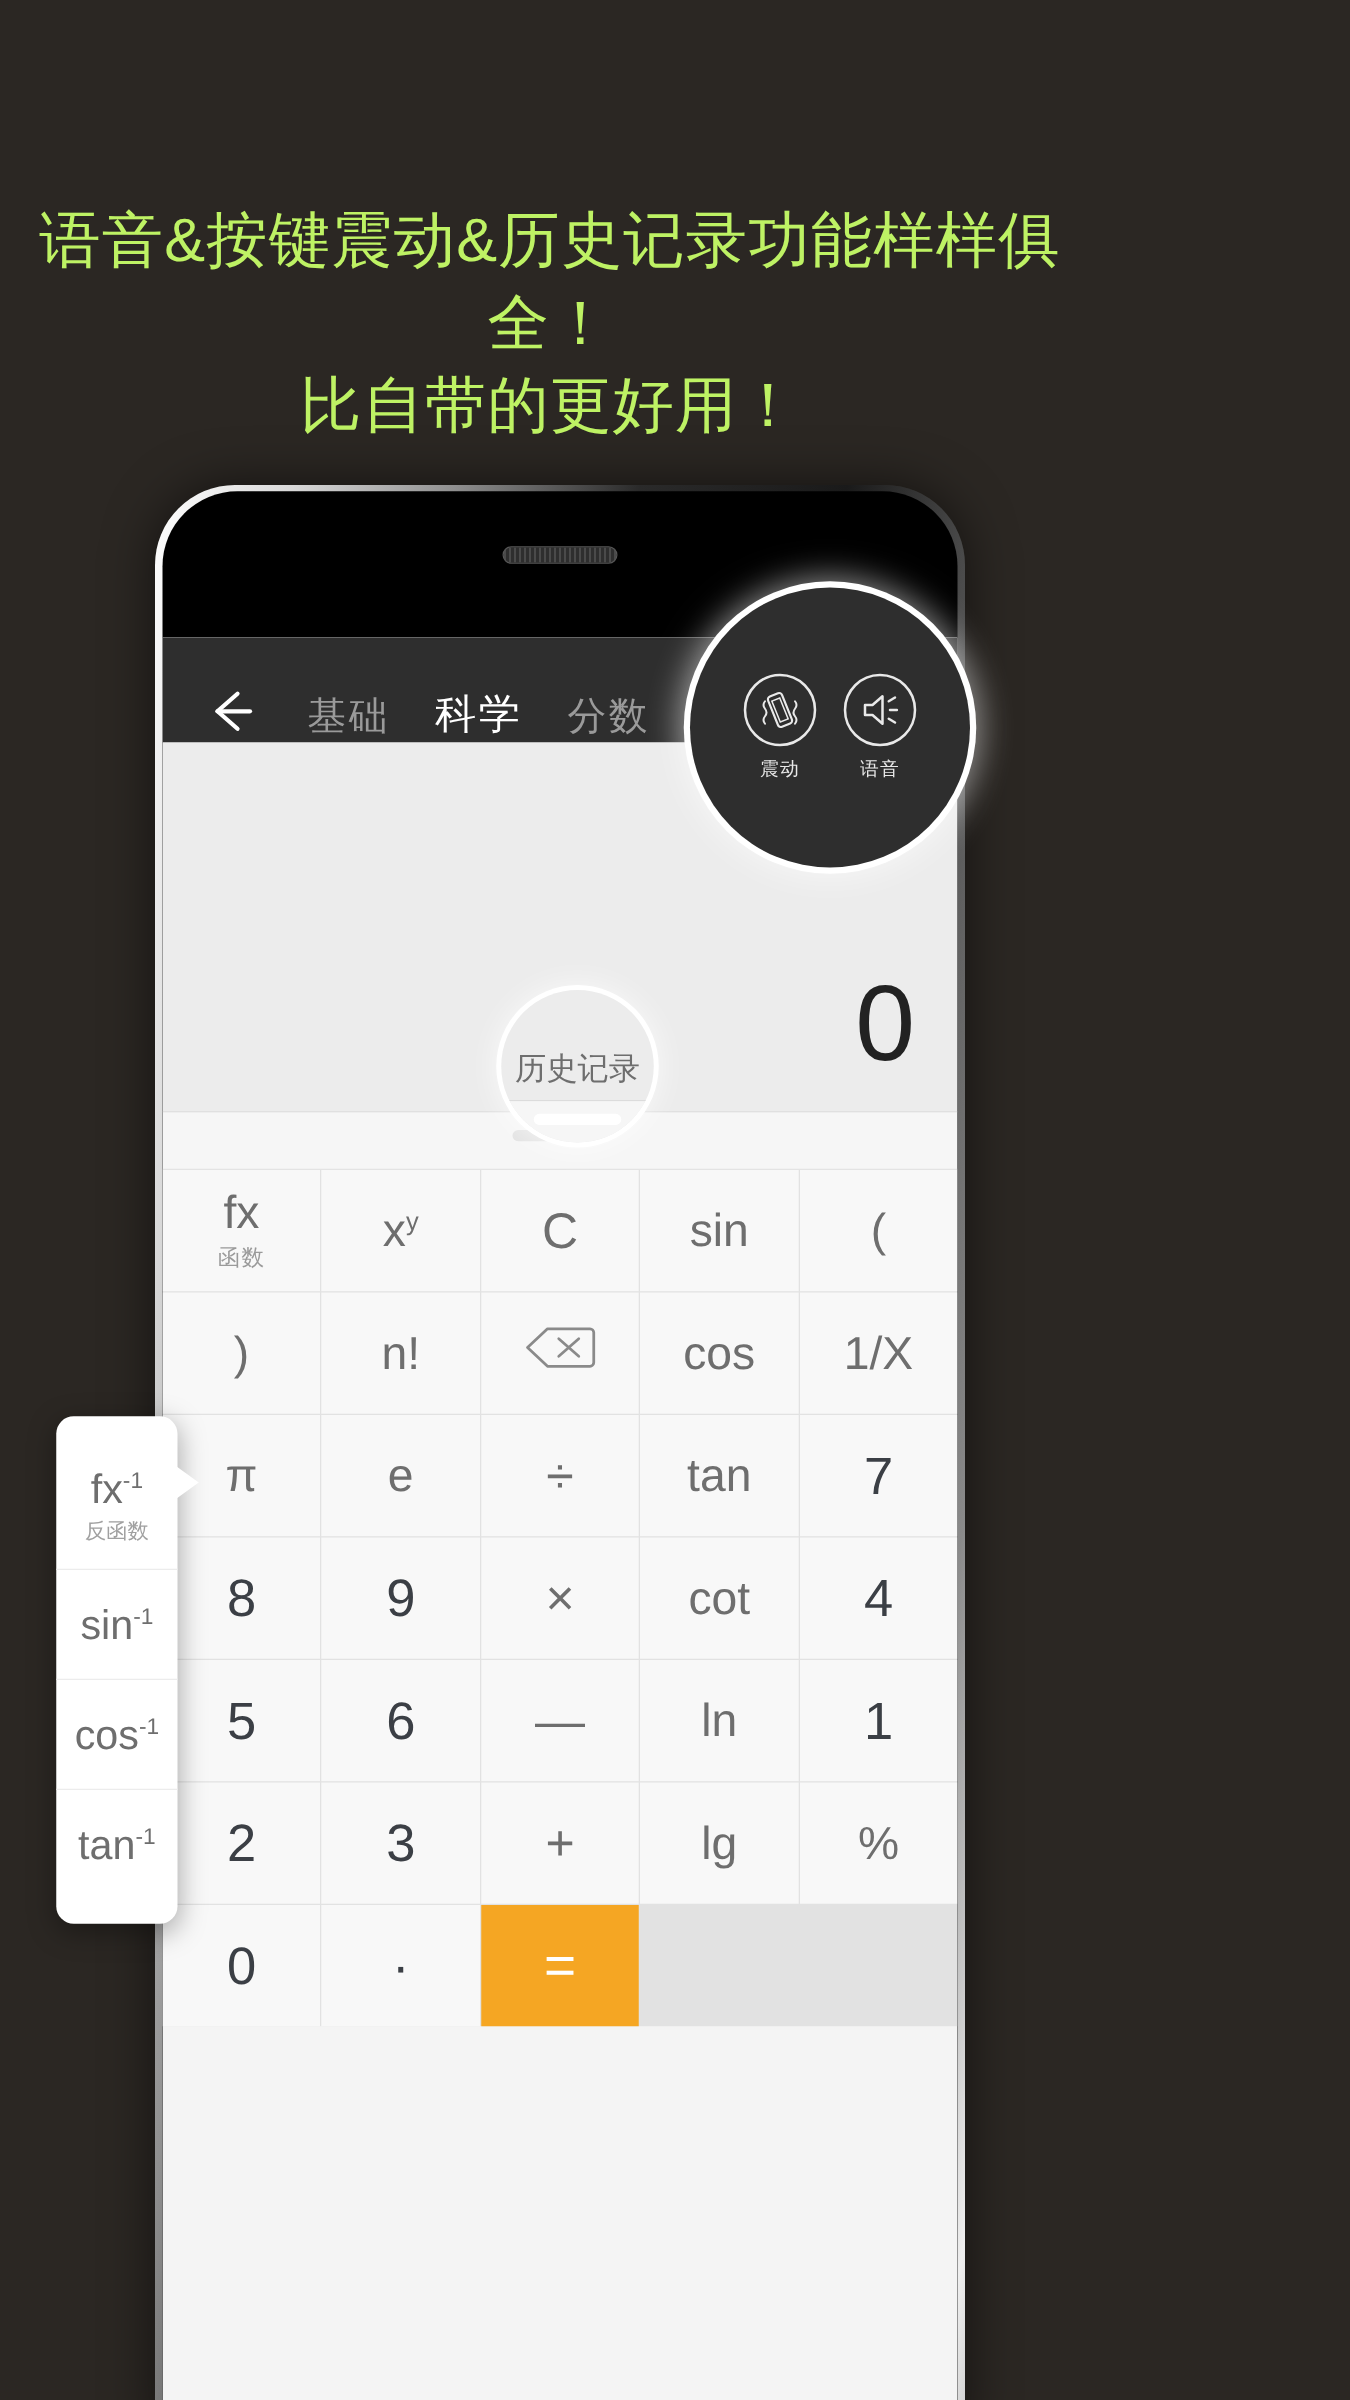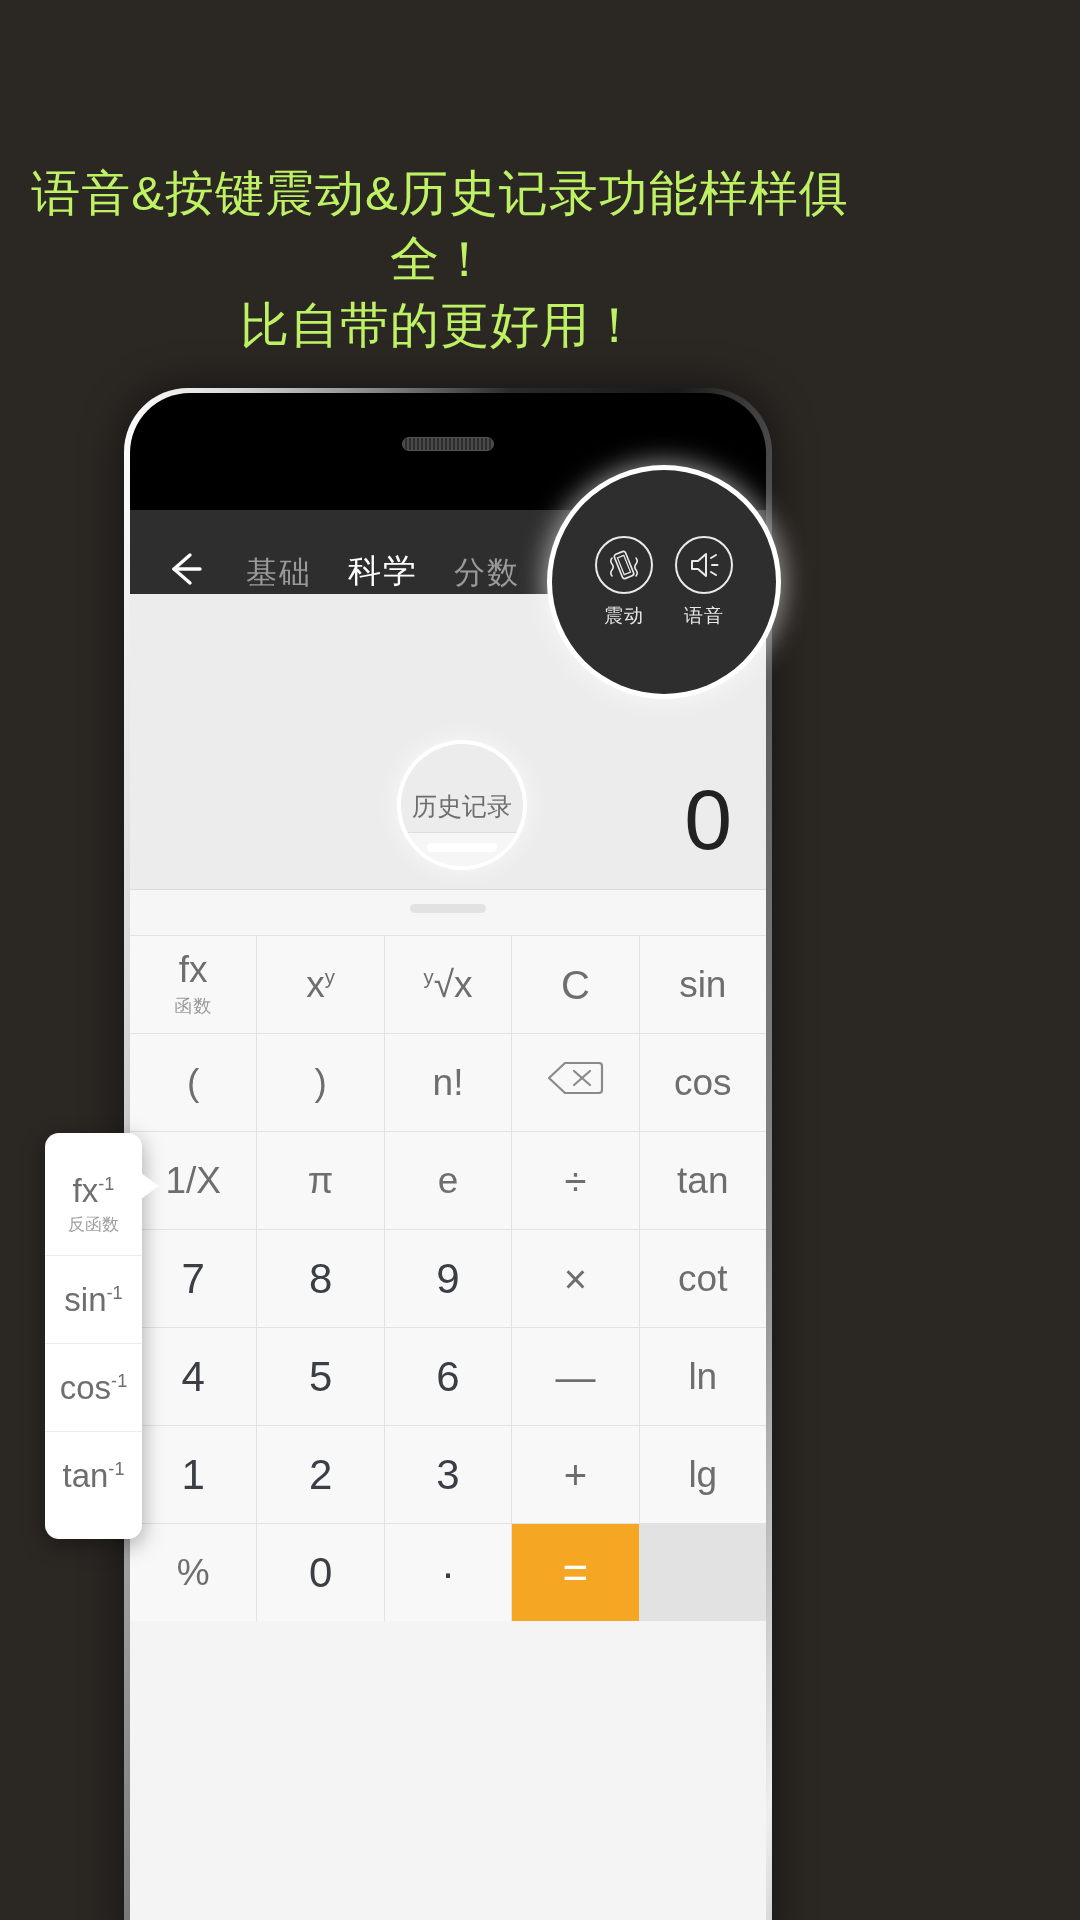--- a/index.html
+++ b/index.html
@@ -157,26 +157,26 @@
     z-index:40;
   }
   .tool {
     display:flex; flex-direction:column; align-items:center; gap:9px;
   }
   .tool .ring {
     width:58px; height:58px; border-radius:50%;
     border:2px solid #e9e9e9;
     display:flex; align-items:center; justify-content:center;
   }
-  .tool .lbl { font-size:19px; color:#e8e8e8; letter-spacing:1px; }
+  .tool .lbl { font-size:15px; color:#e8e8e8; letter-spacing:1px; }
 
   
   #spotlight-history {
     position:absolute;
-    left:401px; top:744px;
+    left:401px; top:792px;
     width:122px; height:122px;
     border-radius:50%;
     box-shadow:0 0 0 4px #ffffff, 0 0 22px 6px rgba(255,255,255,.6);
     z-index:40;
     overflow:hidden;
     background:#ececec;
   }
   #spotlight-history .hist-label {
     position:absolute; left:50%; top:46px; transform:translateX(-50%);
     font-size:25px; color:#6e6e6e; white-space:nowrap;
@@ -262,23 +262,20 @@
       </div>
 
       <div id="keypad">
           <div class="key ">
             <span class="main">fx</span>
             <span class="sub">函数</span>
           </div>
           <div class="key ">
             <span class="main">x<sup>y</sup></span>
           </div>
-          <div class="key ">
-            <span class="main"><sup>y</sup>√x</span>
-          </div>
           <div class="key op">
             <span class="main">C</span>
           </div>
           <div class="key ">
             <span class="main">sin</span>
           </div>
           <div class="key ">
             <span class="main">(</span>
           </div>
           <div class="key ">

